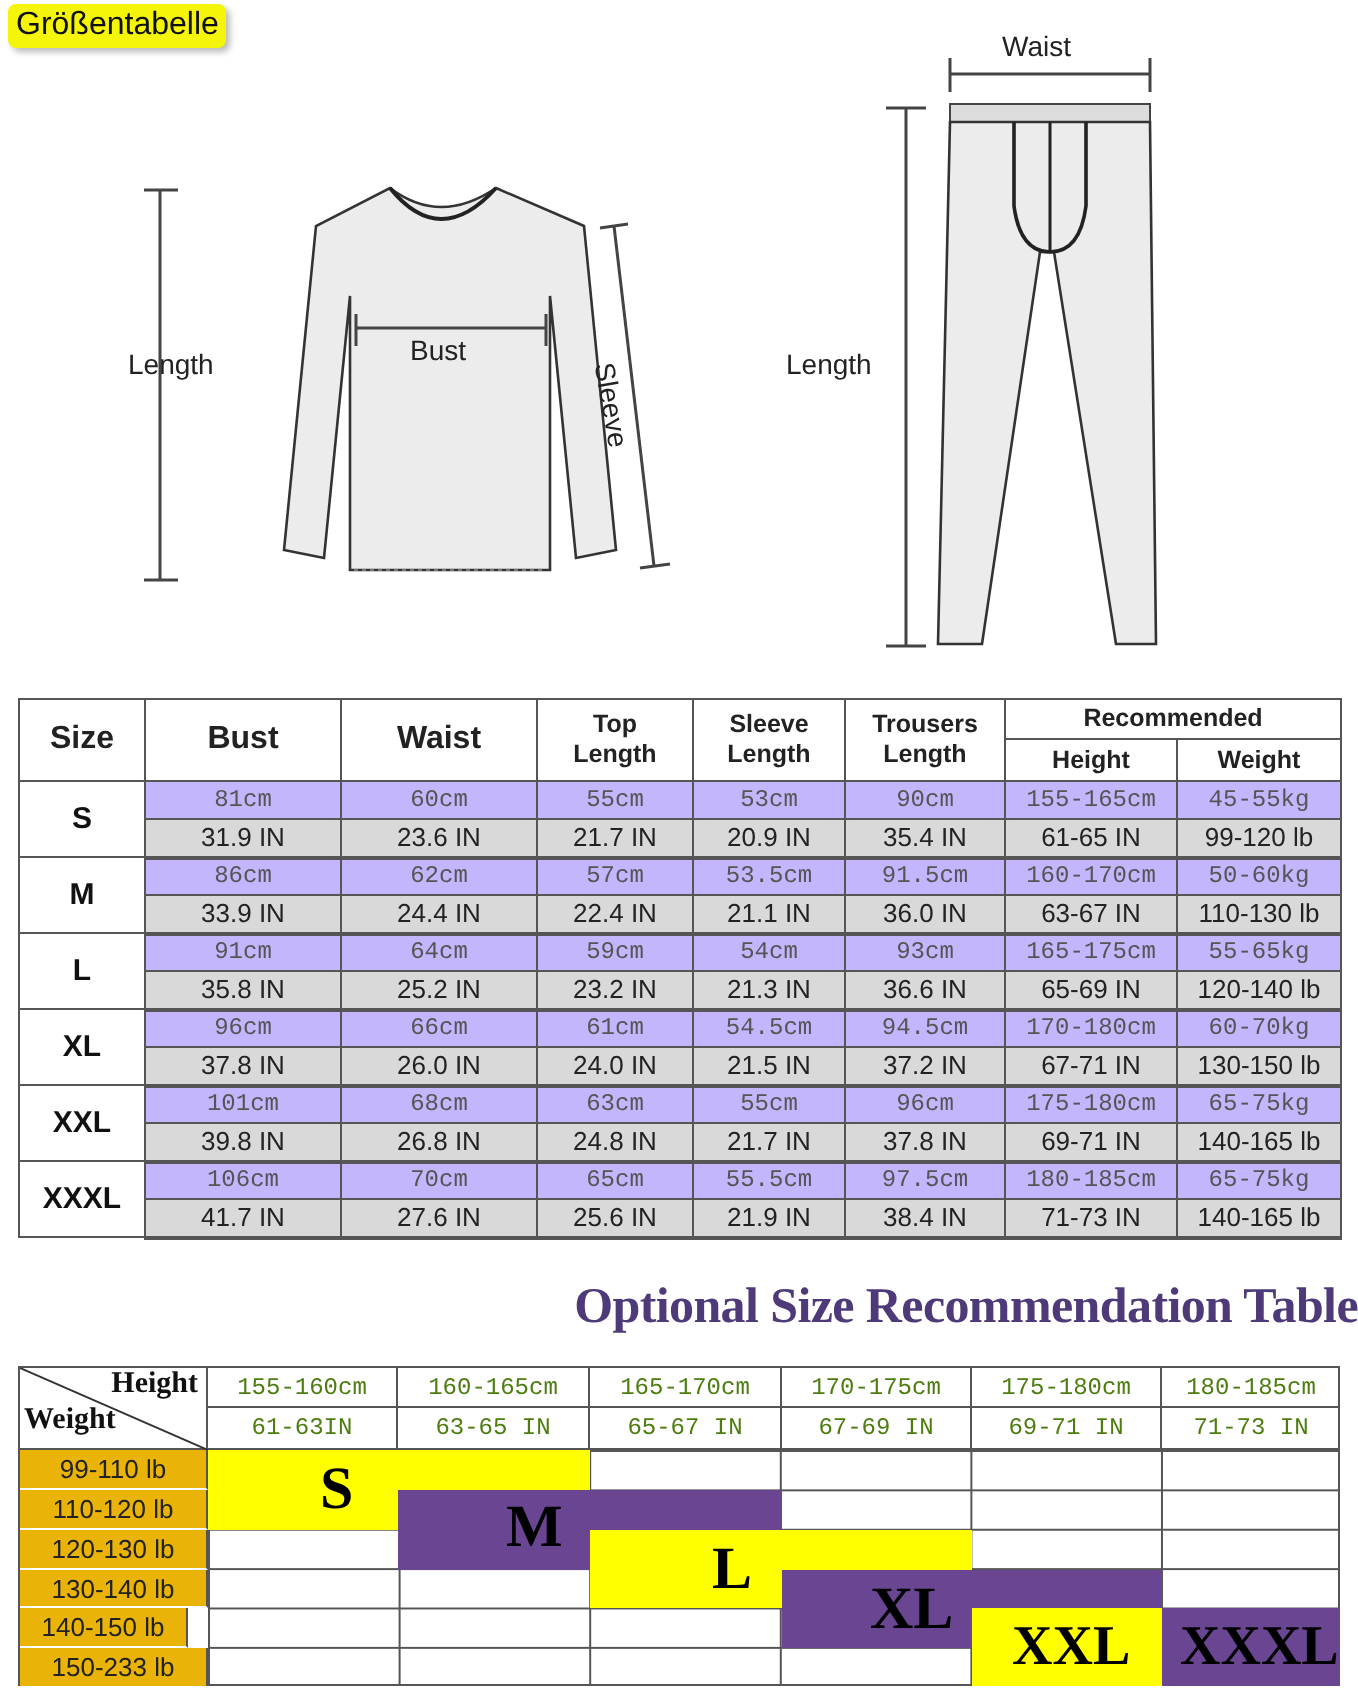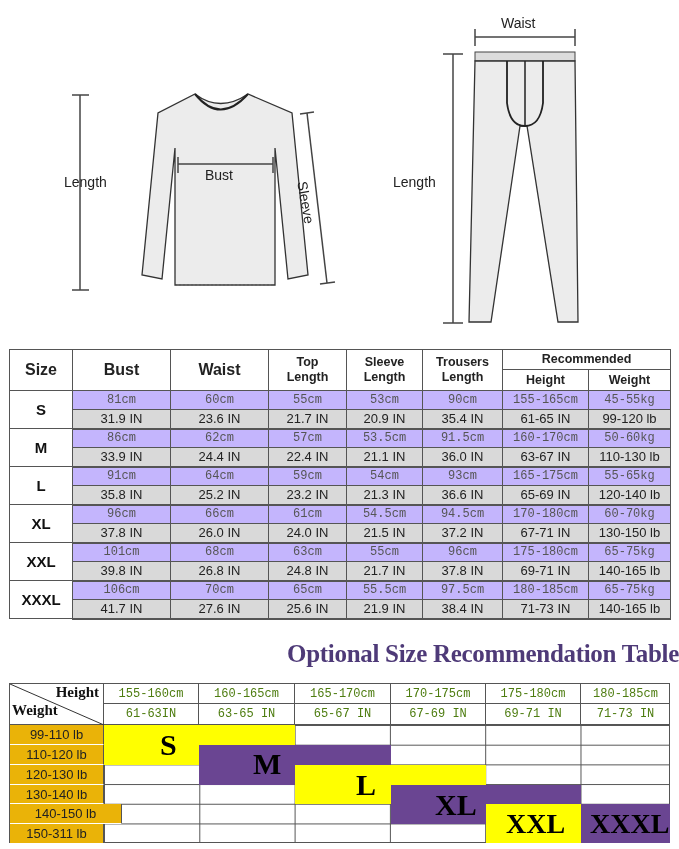--- a/index.html
+++ b/index.html
@@ -34,20 +34,21 @@
   .rec .block { position: absolute; font-family: "Liberation Serif", serif; font-weight: bold; color: #000; }
   .rec .yellow { background: #ffff00; }
   .rec .purple { background: #6a4592; }
   .rec .diag-h { position: absolute; right: 4px; top: 0; font-family: "Liberation Serif", serif; font-weight: bold; font-size: 15px; }
   .rec .diag-w { position: absolute; left: 2px; top: 18px; font-family: "Liberation Serif", serif; font-weight: bold; font-size: 15px; }
 </style>
 </head>
 <body>
 
 <div class="title-wrap">
+  <div class="subtitle">Größentabelle</div>
 </div>
 
 <div class="illus" style="left:60px; top:85px; width:290px; height:215px;">
   <svg width="290" height="215" viewBox="0 0 290 215">
 
     <line x1="20" y1="10" x2="20" y2="205" stroke="#444" stroke-width="1.5"></line>
     <line x1="12" y1="10" x2="29" y2="10" stroke="#444" stroke-width="1.5"></line>
     <line x1="12" y1="205" x2="29" y2="205" stroke="#444" stroke-width="1.5"></line>
 
     <path d="M135 9 Q160 28 188 9 L232 28 L248 190 L228 194 L215 63 L215 200 L115 200 L115 63 L102 194 L82 190 L98 28 Z" fill="#ececec" stroke="#333" stroke-width="1.3"></path>
@@ -265,22 +266,22 @@
   <div style="position:absolute; left:94px; top:41px; width:566px; height:118px;
        background-image:
          linear-gradient(to right, #555 1px, transparent 1px),
          linear-gradient(to bottom, #555 1px, transparent 1px);
        background-size: 95.3px 19.7px;"></div>
 
   <div class="cell wlabel" style="left:0; top:41px; width:94px; height:20px;">99-110 lb</div>
   <div class="cell wlabel" style="left:0; top:61px; width:94px; height:20px;">110-120 lb</div>
   <div class="cell wlabel" style="left:0; top:81px; width:94px; height:20px;">120-130 lb</div>
   <div class="cell wlabel" style="left:0; top:101px; width:94px; height:19px;">130-140 lb</div>
-  <div class="cell wlabel" style="left:0; top:120px; width:112px; height:20px;">140-150 lb</div>
-  <div class="cell wlabel" style="left:0; top:140px; width:94px; height:19px; border-bottom:none;">150-311 lb</div>
+  <div class="cell wlabel" style="left:0; top:120px; width:84px; height:20px;">140-150 lb</div>
+  <div class="cell wlabel" style="left:0; top:140px; width:94px; height:19px; border-bottom:none;">150-233 lb</div>
 
   <div class="yellow" style="position:absolute; left:94px; top:41px; width:191px; height:20px;"></div>
   <div class="yellow" style="position:absolute; left:94px; top:61px; width:95px; height:20px;"></div>
   <div class="block" style="left:150px; top:43px; font-size:30px; line-height:36px;">S</div>
 
   <div class="purple" style="position:absolute; left:189px; top:61px; width:192px; height:20px;"></div>
   <div class="purple" style="position:absolute; left:189px; top:81px; width:96px; height:20px;"></div>
   <div class="block" style="left:243px; top:62px; font-size:30px; line-height:36px;">M</div>
 
   <div class="yellow" style="position:absolute; left:285px; top:81px; width:191px; height:20px;"></div>

